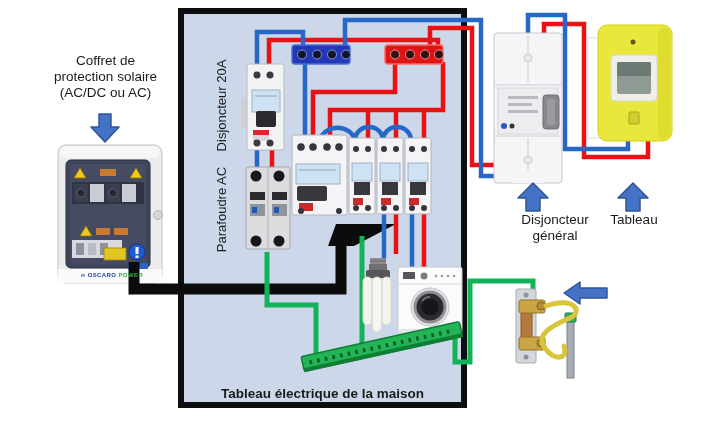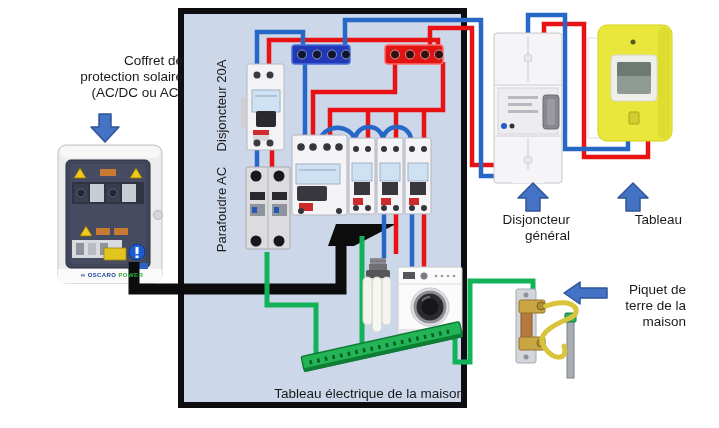--- a/index.html
+++ b/index.html
@@ -1,21 +1,21 @@
 <!DOCTYPE html>
 <html><head>
 <meta charset="utf-8">
 <style>
   html,body{margin:0;padding:0;background:#fff;}
   .stage{position:relative;width:719px;height:428px;background:#fff;overflow:hidden;
          font-family:"Liberation Sans",sans-serif;color:#1a1a1a;}
   .stage svg{position:absolute;left:0;top:0;}
-  .lbl{position:absolute;text-align:right;white-space:pre-line;line-height:1.18;font-size:13.5px;}
+  .lbl{position:absolute;text-align:center;white-space:pre-line;line-height:1.18;font-size:13.5px;}
   .vlbl{position:absolute;text-align:center;white-space:nowrap;font-size:13px;transform:rotate(-90deg);}
-  .title{font-weight:normal;}
+  .title{font-weight:bold;}
   .brand{position:absolute;left:60px;top:272px;width:104px;text-align:center;font-size:6px;
          font-weight:bold;letter-spacing:.4px;line-height:1;}
   .brand .b1{color:#1b3f9e;} .brand .b2{color:#2fae3e;}
 </style>
 </head>
 <body>
 
 <div class="stage">
 
 <svg width="719" height="428" viewBox="0 0 719 428">
@@ -277,28 +277,25 @@
 <div class="lbl" style="left:28px;top:53px;width:155px;">Coffret de
 protection solaire
 (AC/DC ou AC)</div>
 
 <div class="vlbl" style="left:166px;top:98px;width:110px;">Disjoncteur 20A</div>
 
 <div class="vlbl" style="left:166px;top:202px;width:110px;">Parafoudre AC</div>
 
 <div class="lbl title" style="left:181px;top:386px;width:283px;">Tableau électrique de la maison</div>
 
-<div class="lbl" style="left:460px;top:212px;width:110px;">Disjoncteur
+<div class="lbl" style="left:500px;top:212px;width:110px;">Disjoncteur
 général</div>
 
 <div class="lbl" style="left:586px;top:212px;width:96px;">Tableau</div>
 
-<div class="lbl" style="left:592px;top:282px;width:94px;">Piquet de
-terre de la
-maison</div>
 
 <div class="brand">
   <span class="b1">∞</span>
   <span class="b1">OSCARO</span>
   <span class="b2">POWER</span>
 </div>
 
 </div>
 
 </body></html>

